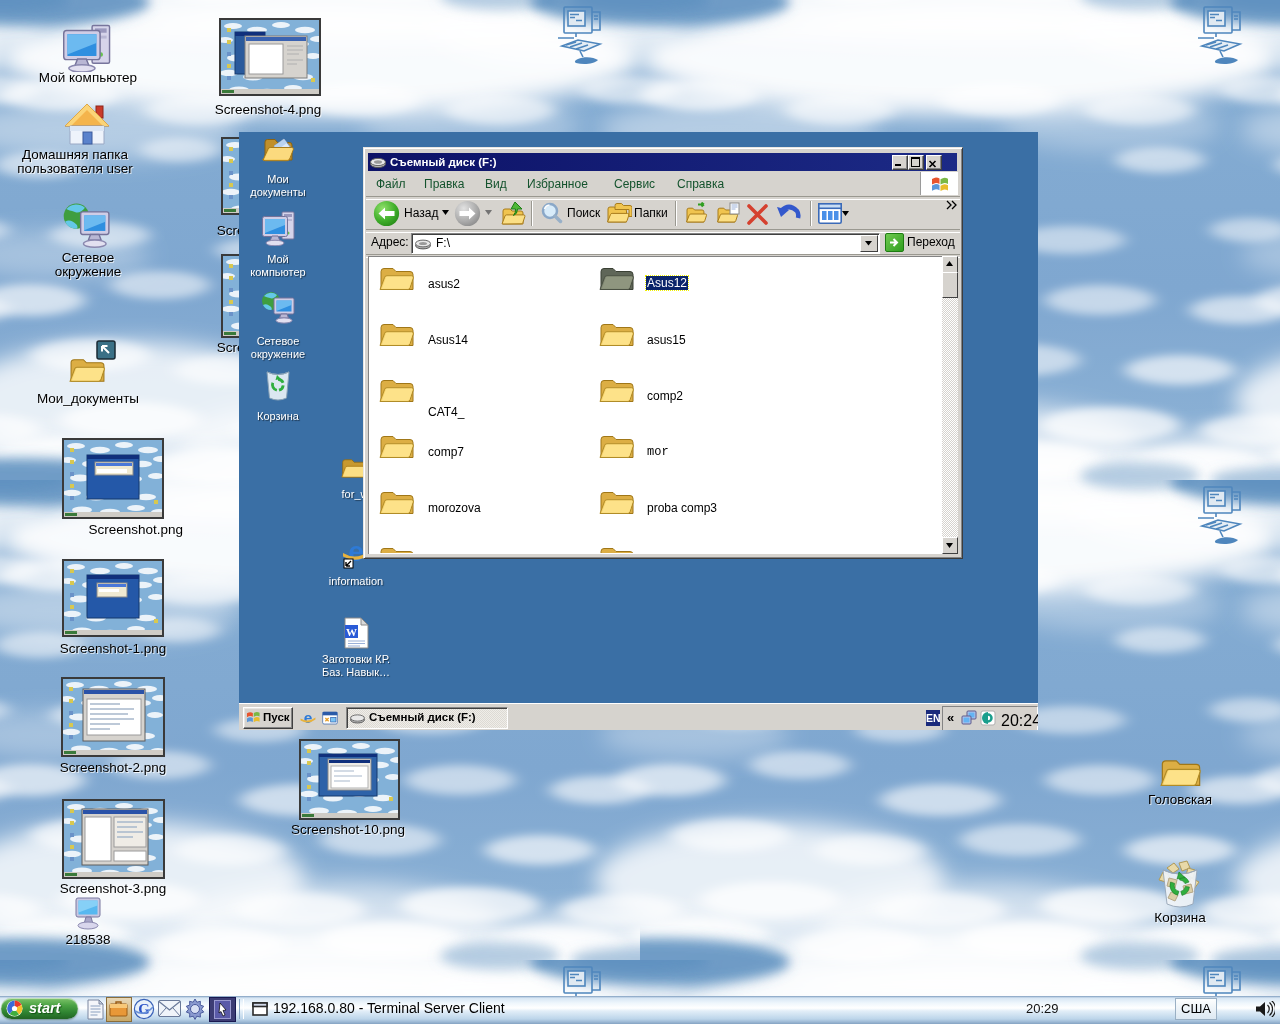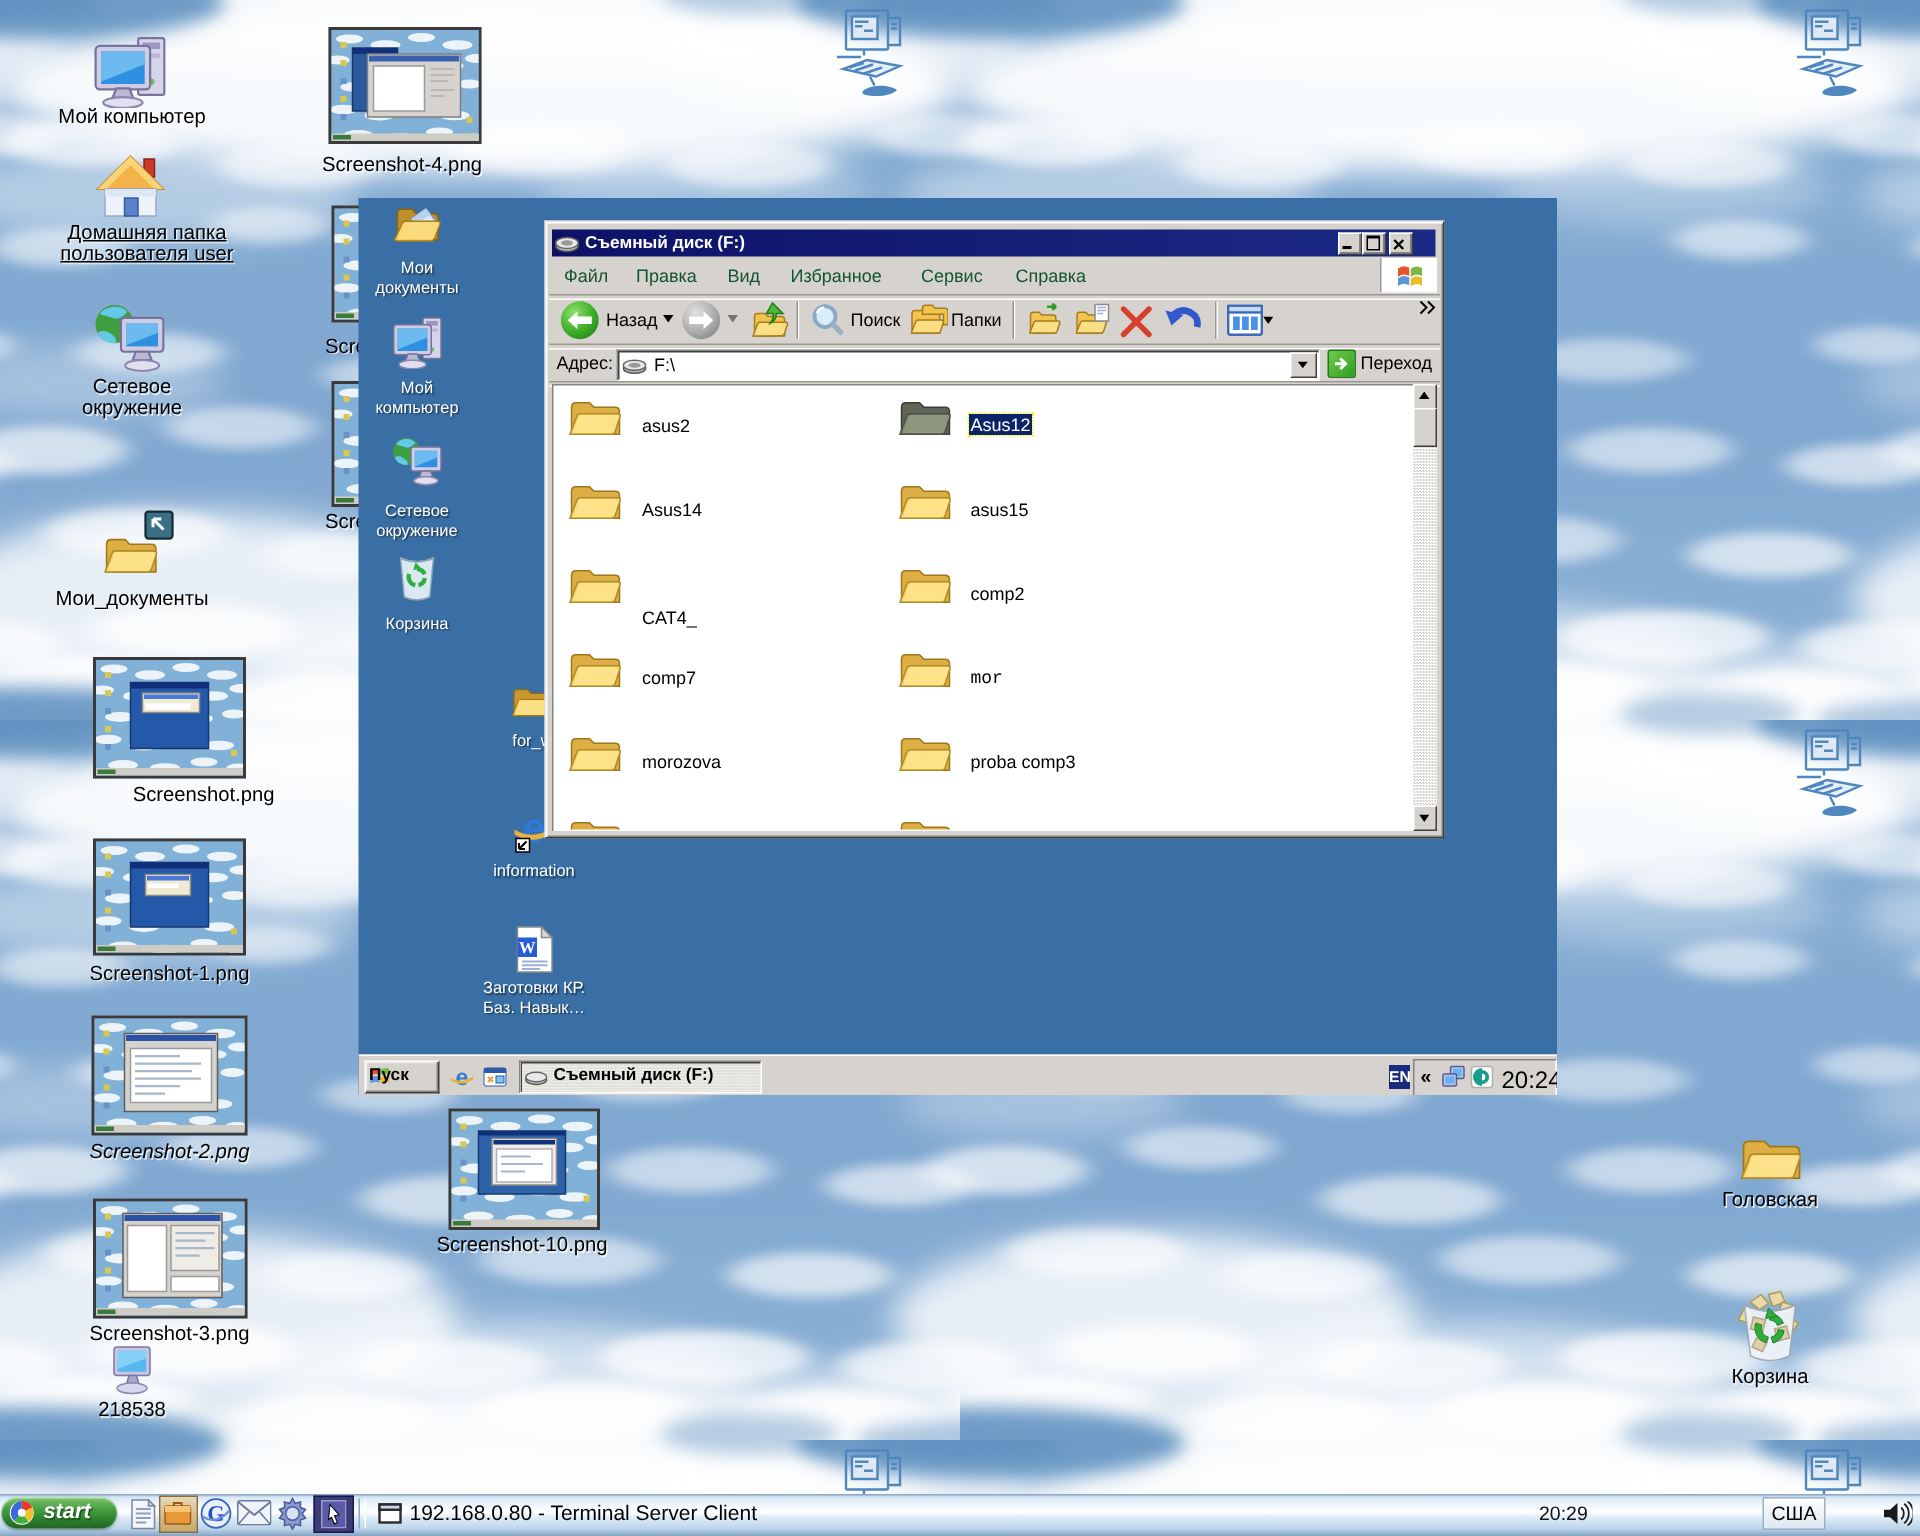--- a/index.html
+++ b/index.html
@@ -171,21 +171,21 @@
   <div class="olab" style="left:18px;top:71px;width:140px;">Мой компьютер</div>
 
   <svg class="abs" style="left:63px;top:102px" width="48" height="46" viewBox="0 0 48 46">
     <rect x="33" y="4" width="7" height="12" fill="#c83a2a" stroke="#8f2418"></rect>
     <path d="M24 2 L46 24 H2 Z" fill="#f4b44c" stroke="#c07c1c"></path>
     <path d="M24 2 L46 24 H40 L24 8 L8 24 H2 Z" fill="#fbd478"></path>
     <path d="M7 24 h34 v18 h-34 z" fill="#eef3fb" stroke="#9aa8c4"></path>
     <path d="M7 24 h34 v5 h-34 z" fill="#dce6f4"></path>
     <rect x="20" y="30" width="9" height="12" fill="#5a82cc" stroke="#3a5a9c"></rect>
   </svg>
-  <div class="olab" style="left:28px;top:148px;width:140px;text-decoration:underline;">Домашняя папка<br>пользователя user</div>
+  <div class="olab" style="left:5px;top:148px;width:140px;">Домашняя папка<br>пользователя user</div>
 
   <svg class="abs" style="left:62px;top:202px" width="50" height="48" viewBox="0 0 33 34">
     <circle cx="9" cy="10" r="9" fill="#3f9e3f"></circle>
     <path d="M2 5 a9 9 0 0 1 13 -1 c-2 3-5 4-7 3 -3-1-5-1-6-2 z" fill="#64c8e8"></path>
     <path d="M1 14 c3-2 6 0 8 2 1 1 1 3 0 3 a9 9 0 0 1 -8-5 z" fill="#64c8e8"></path>
     <rect x="12" y="7" width="20" height="16" rx="1.5" fill="#cfcde6" stroke="#75739a"></rect>
     <rect x="14.5" y="9.5" width="15" height="11" fill="#2f8fe0"></rect>
     <path d="M14.5 9.5 h15 v4.5 l-15 6 z" fill="#7cc4f4" opacity=".8"></path>
     <path d="M19 23 h6 l1.5 4 h-9 z" fill="#b9b7d4" stroke="#75739a"></path>
     <ellipse cx="22" cy="29.5" rx="8" ry="2.6" fill="#e2e0f0" stroke="#8a88af"></ellipse>
@@ -367,21 +367,21 @@
       <rect x="20" y="10" width="62" height="52" fill="#d6d3ce" stroke="#5c5c5c"></rect>
       <rect x="21" y="11" width="60" height="4" fill="#2a52a8"></rect>
       <rect x="24" y="20" width="54" height="36" fill="#fff" stroke="#9a9a9a"></rect>
       <g stroke="#a8b8cc" stroke-width="1.5">
           <path d="M27 25 h30 M27 30 h44 M27 35 h38 M27 40 h44 M27 45 h30 M27 50 h20"></path>
         </g>
       <rect x="0" y="71" width="100" height="5" fill="#cfccc6"></rect>
         <rect x="1" y="72" width="12" height="3" fill="#3a7a3a"></rect>
     </svg>
   </div>
-  <div class="olab" style="left:43px;top:761px;width:140px;font-style:italic;">Screenshot-2.png</div>
+  <div class="olab" style="left:43px;top:761px;width:140px;">Screenshot-2.png</div>
 
   <div class="thumb" style="left:62px;top:799px;width:99px;height:76px;">
     <svg width="99" height="76" viewBox="0 0 99 76">
       <use href="#mclouds"></use>
       <g fill="#d8c850">
           <rect x="6" y="8" width="4" height="4"></rect>
           <rect x="6" y="20" width="4" height="4"></rect>
           <rect x="6" y="44" width="4" height="4"></rect>
         </g>
       <g fill="#6a92c8">
@@ -722,21 +722,21 @@
   </div>
 
   <div class="abs" style="left:0;top:571px;width:799px;height:27px;background:#d6d3ce;border-top:1px solid #fff;">
     <div class="abs" style="left:4px;top:3px;width:48px;height:20px;background:#d6d3ce;border:1px solid;border-color:#fff #404040 #404040 #fff;box-shadow:inset -1px -1px 0 #848484,inset 1px 1px 0 #e8e6e2;">
       <svg style="position:absolute;left:2px;top:2px" width="15" height="14" viewBox="0 0 16 15">
         <path d="M1 3.5 q2-1.2 3.5-1.2 q1.6 0 2.8.8 V7.3 q-1.2-.8-2.8-.8 q-1.5 0-3.5 1.2 z" fill="#e8542c"></path>
         <path d="M8.3 3.3 q2-1.2 3.4-1.2 q1.5 0 2.8.8 V7 q-1.3-.8-2.8-.8 q-1.4 0-3.4 1.2 z" fill="#7ab845"></path>
         <path d="M1 9 q2-1.2 3.5-1.2 q1.6 0 2.8.8 v4.2 q-1.2-.8-2.8-.8 q-1.5 0-3.5 1.2 z" fill="#5a96d8"></path>
         <path d="M8.3 8.8 q2-1.2 3.4-1.2 q1.5 0 2.8.8 v4.2 q-1.3-.8-2.8-.8 q-1.4 0-3.4 1.2 z" fill="#e8bc2c"></path>
       </svg>
-      <span style="position:absolute;left:2px;top:3px;font-weight:bold;font-size:11.5px;">Пуск</span>
+      <span style="position:absolute;left:19px;top:3px;font-weight:bold;font-size:11.5px;">Пуск</span>
     </div>
     <svg class="abs" style="left:61px;top:6px" width="16" height="16" viewBox="0 0 28 28">
       <text x="14" y="23" font-size="27" font-weight="bold" fill="#2e7ad6" text-anchor="middle" font-family="Liberation Sans">e</text>
       <path d="M1 15 q13 8 26 -2 l0 3.5 q-12 9.5 -26 2 z" fill="#e8b23c"></path>
     </svg>
     <svg class="abs" style="left:83px;top:6px" width="16" height="16" viewBox="0 0 24 24">
       <rect x="1" y="3" width="22" height="18" rx="2" fill="#fff" stroke="#2a5aa8"></rect>
       <rect x="1" y="3" width="22" height="5" fill="#2a5aa8"></rect>
       <path d="M5 12 l5 5 M5 17 l5-5" stroke="#e8a02c" stroke-width="2"></path>
       <rect x="13" y="11" width="8" height="7" fill="#7cc4f4" stroke="#2a5aa8"></rect>

